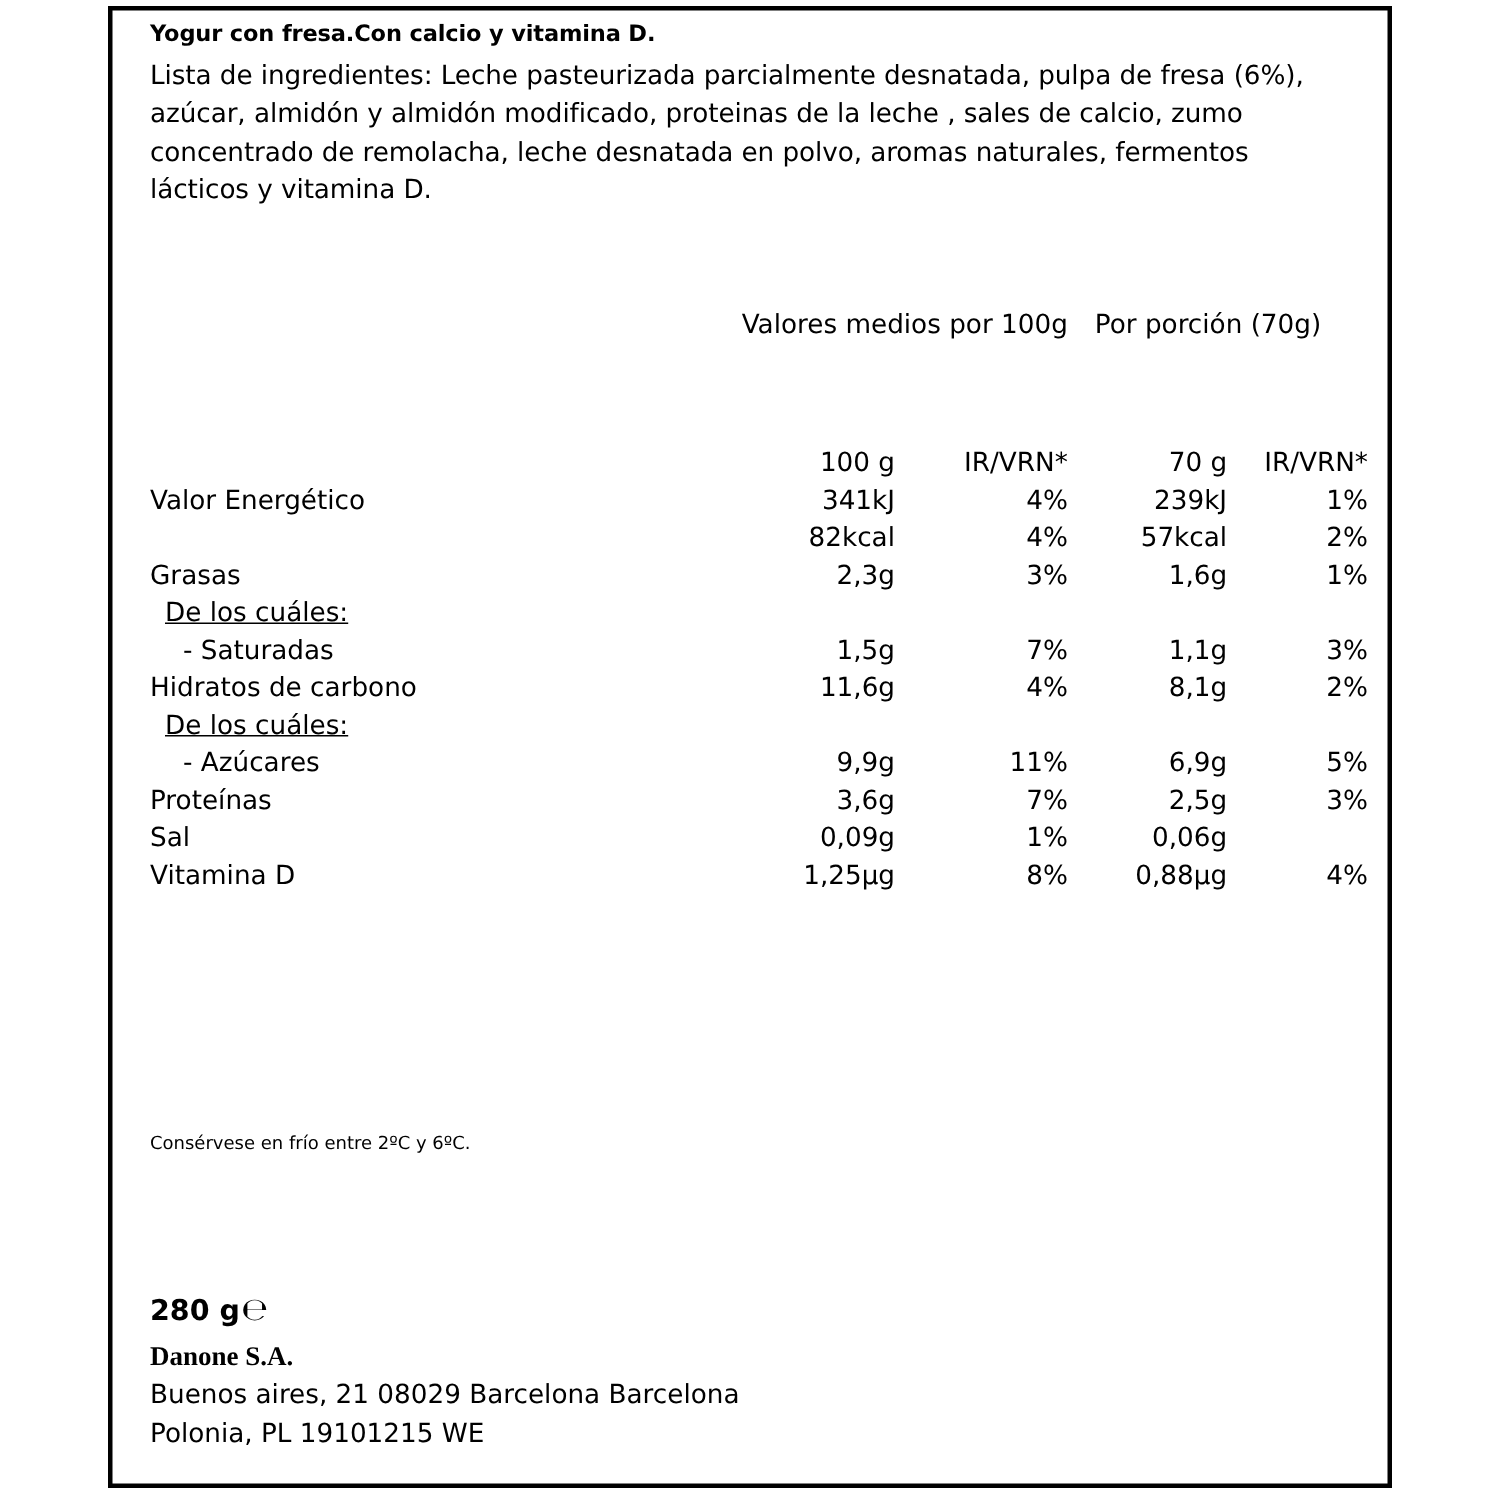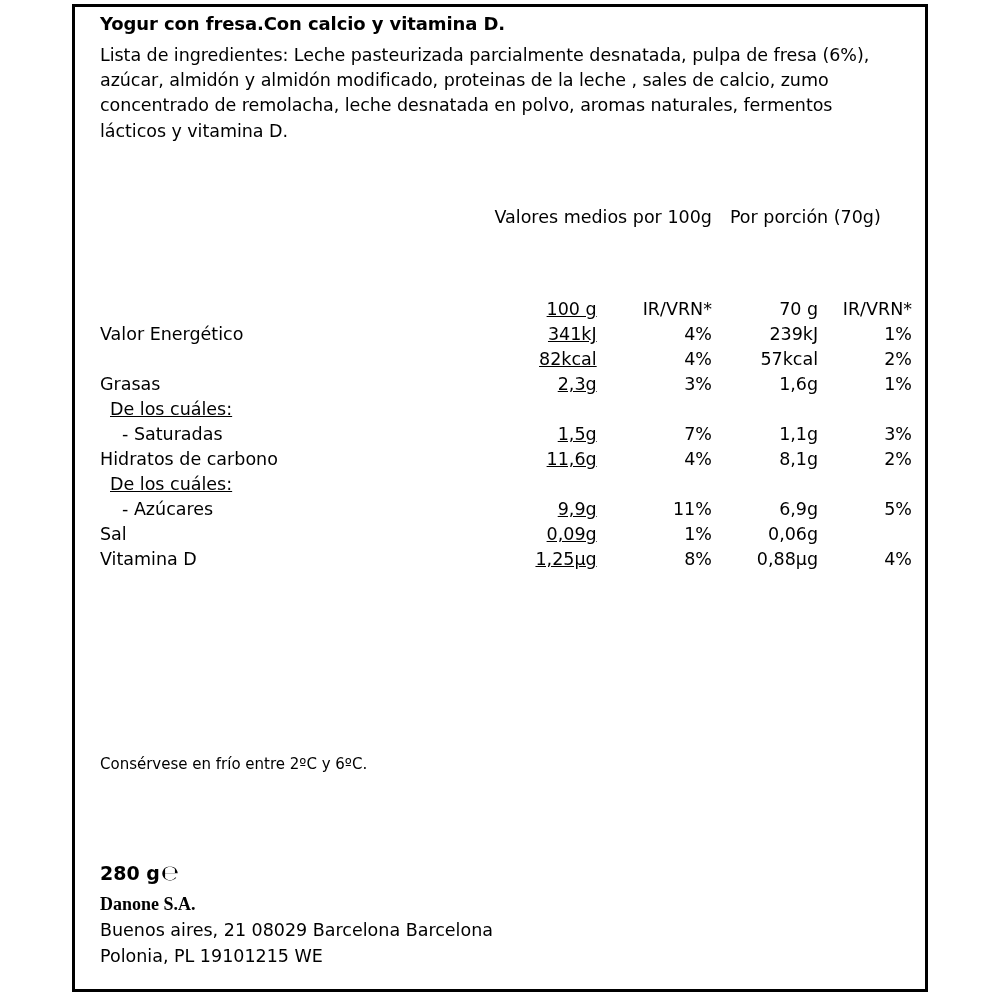--- a/index.html
+++ b/index.html
@@ -24,21 +24,21 @@
     box-sizing: border-box;
     background: #ffffff;
   }
   .inner {
     position: absolute;
     left: 25px;
     top: 6px;
     right: 14px;
   }
   .product-title {
-    font-size: 18px;
+    font-size: 15px;
     font-weight: bold;
     letter-spacing: -0.1px;
     margin: 0 0 7px 0;
     line-height: 1.25;
   }
   .ingredients {
     font-size: 17.5px;
     line-height: 1.455;
     margin: 0;
     width: 790px;
@@ -59,21 +59,21 @@
   table.nut {
     border-collapse: collapse;
     width: 100%;
   }
   table.nut td {
     padding: 0;
     vertical-align: bottom;
     white-space: nowrap;
   }
   .col-name   { width: 392px; text-align: left; }
-  .col-v100   { width: 96px;  text-align: right; text-decoration: underline; }
+  .col-v100   { width: 96px;  text-align: right; }
   .col-p100   { width: 92px;  text-align: right; }
   .col-v70    { width: 110px; text-align: right; }
   .col-p70    { width: 96px;  text-align: right; }
 
   .spanheads td { padding-bottom: 0; }
   .head-100g-group {
     text-align: left;
     padding-left: 18px !important;
   }
   .head-70g-group {
@@ -84,21 +84,21 @@
   .unit-head td { padding-bottom: 4px; }
   .nut-row td { height: 25px; }
   .indent1 { padding-left: 10px !important; text-decoration: underline; }
   .indent2 { padding-left: 22px !important; }
 
   
   .storage {
     position: absolute;
     left: 25px;
     top: 748px;
-    font-size: 15px;
+    font-size: 12px;
     text-align: center;
   }
   .weight {
     position: absolute;
     left: 25px;
     top: 834px;
     font-size: 19px;
     font-weight: bold;
     letter-spacing: 0px;
     margin-top: 20px;
@@ -200,20 +200,27 @@
         <td class="col-p70"></td>
       </tr>
       <tr class="nut-row">
         <td class="col-name indent2">- Azúcares</td>
         <td class="col-v100">9,9g</td>
         <td class="col-p100">11%</td>
         <td class="col-v70">6,9g</td>
         <td class="col-p70">5%</td>
       </tr>
       <tr class="nut-row">
+        <td class="col-name">Proteínas</td>
+        <td class="col-v100">3,6g</td>
+        <td class="col-p100">7%</td>
+        <td class="col-v70">2,5g</td>
+        <td class="col-p70">3%</td>
+      </tr>
+      <tr class="nut-row">
         <td class="col-name">Sal</td>
         <td class="col-v100">0,09g</td>
         <td class="col-p100">1%</td>
         <td class="col-v70">0,06g</td>
         <td class="col-p70"></td>
       </tr>
       <tr class="nut-row">
         <td class="col-name">Vitamina D</td>
         <td class="col-v100">1,25µg</td>
         <td class="col-p100">8%</td>

